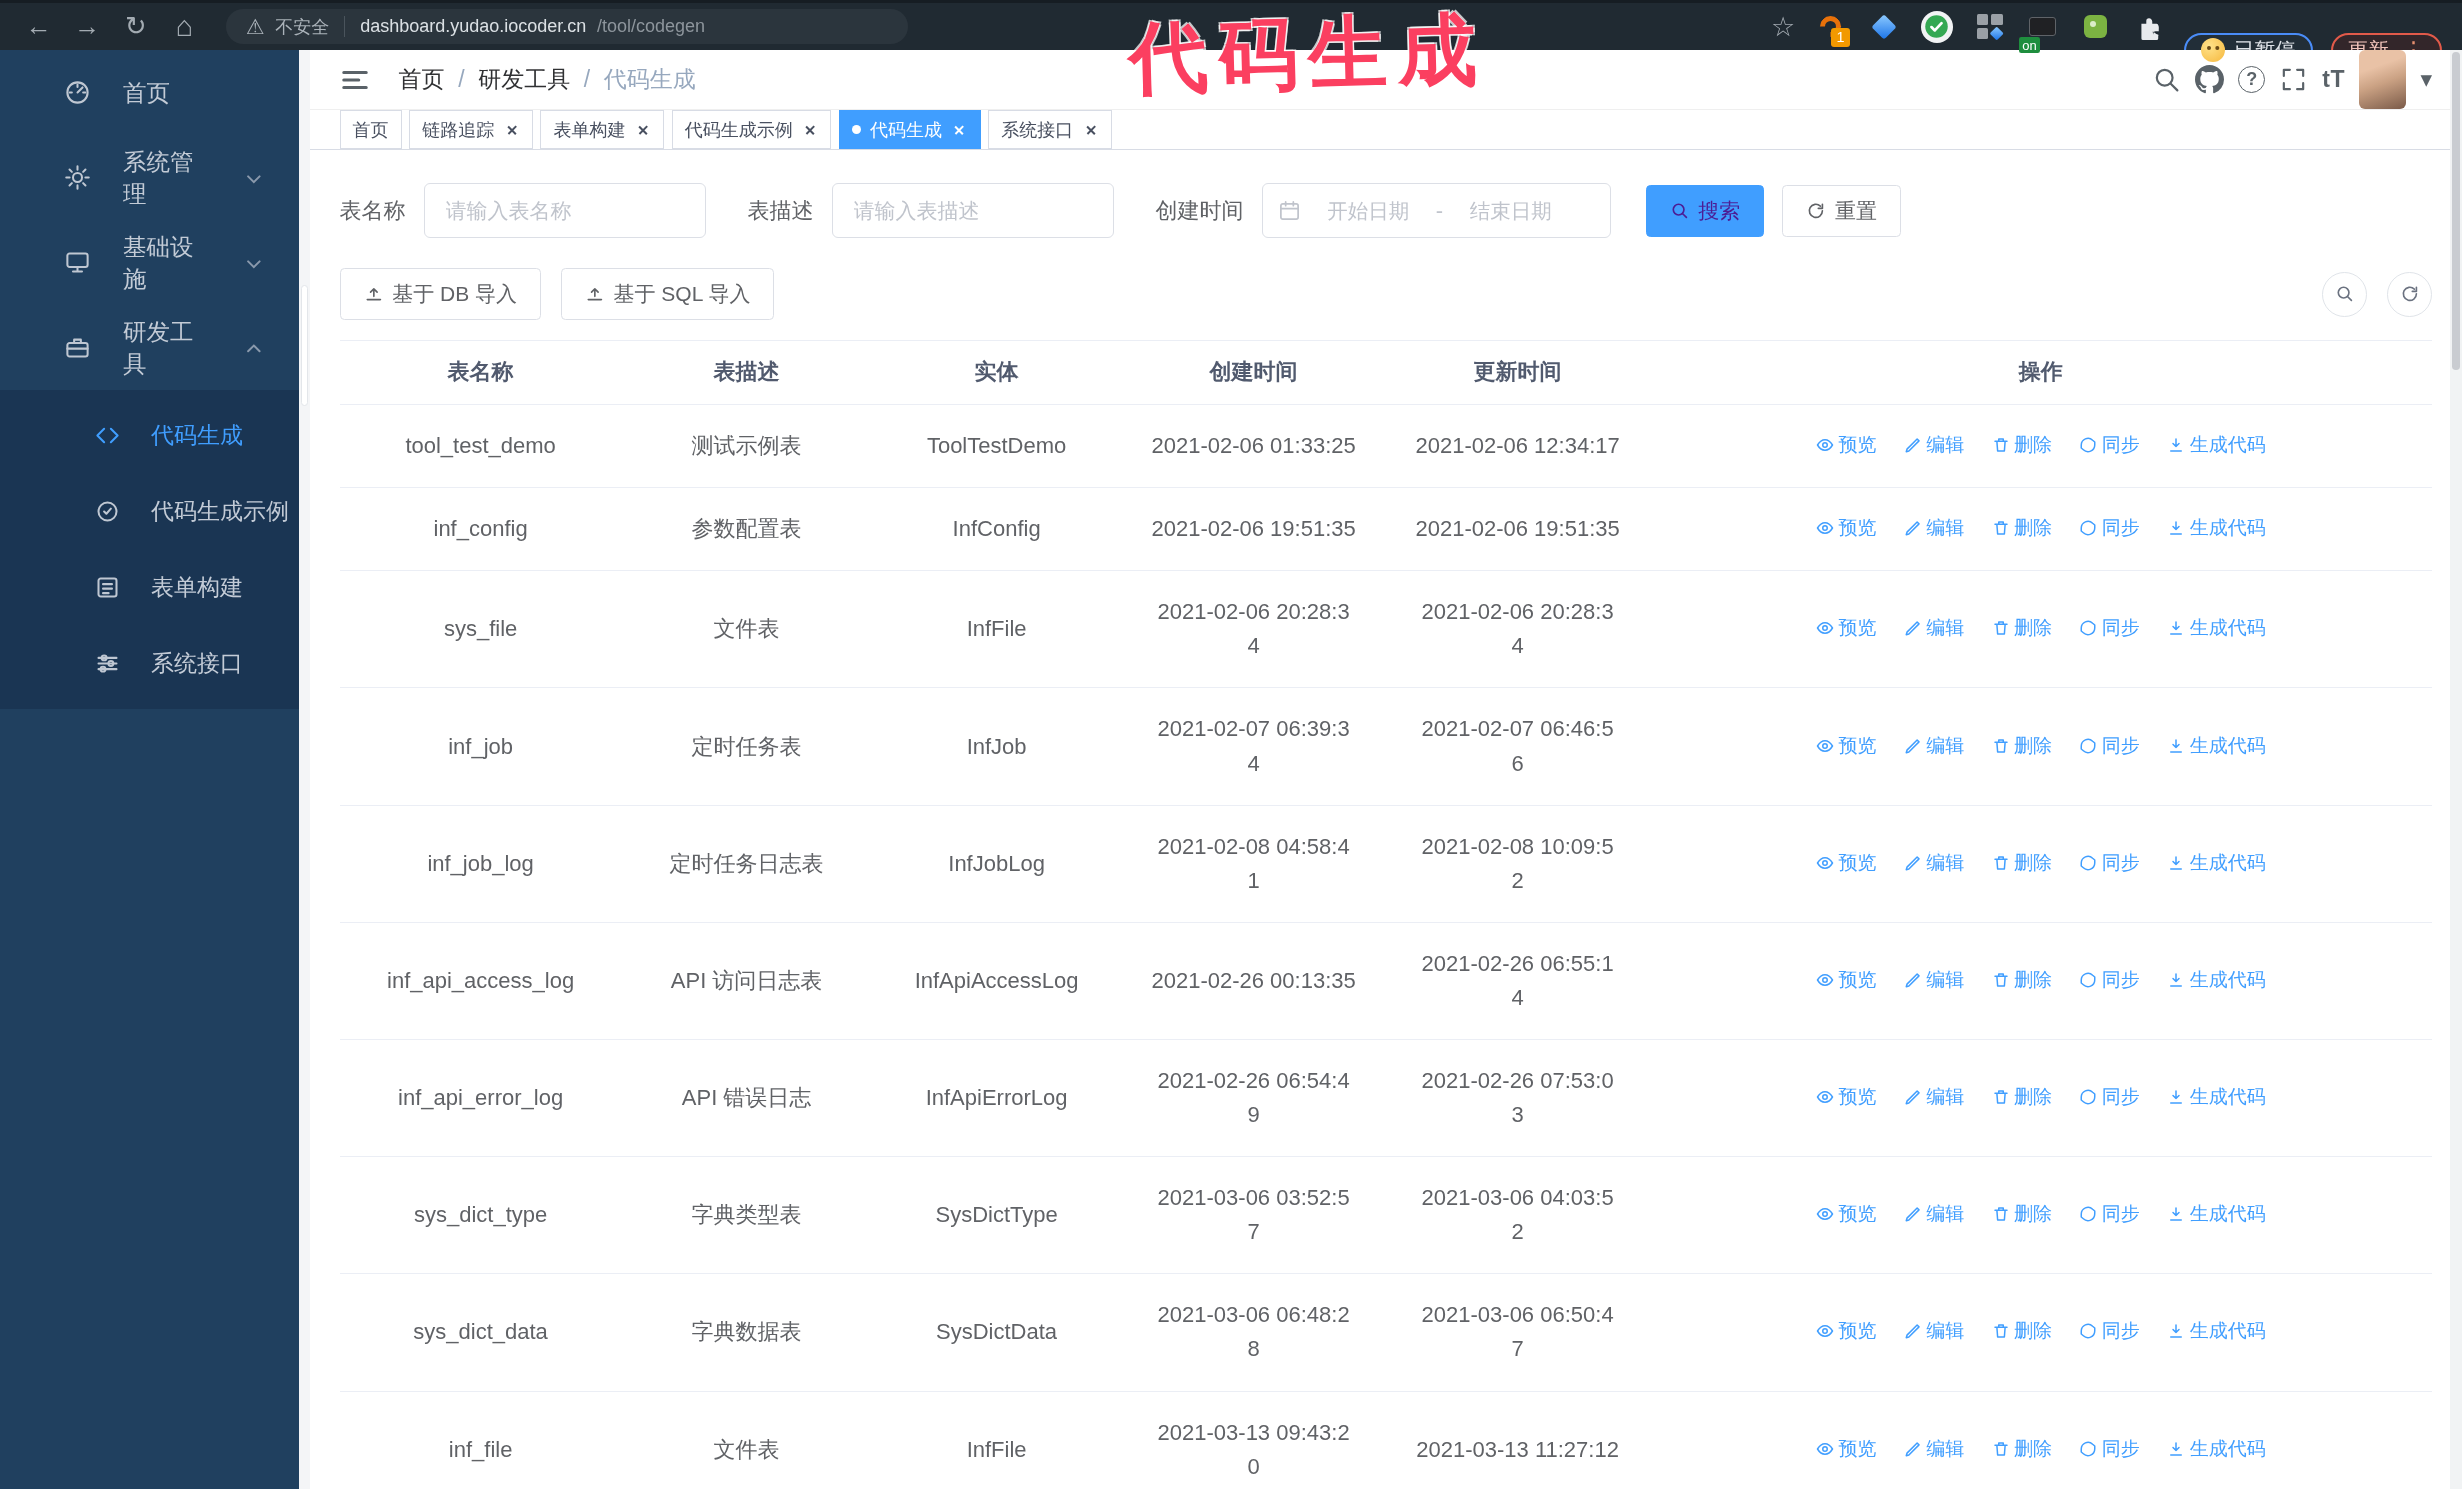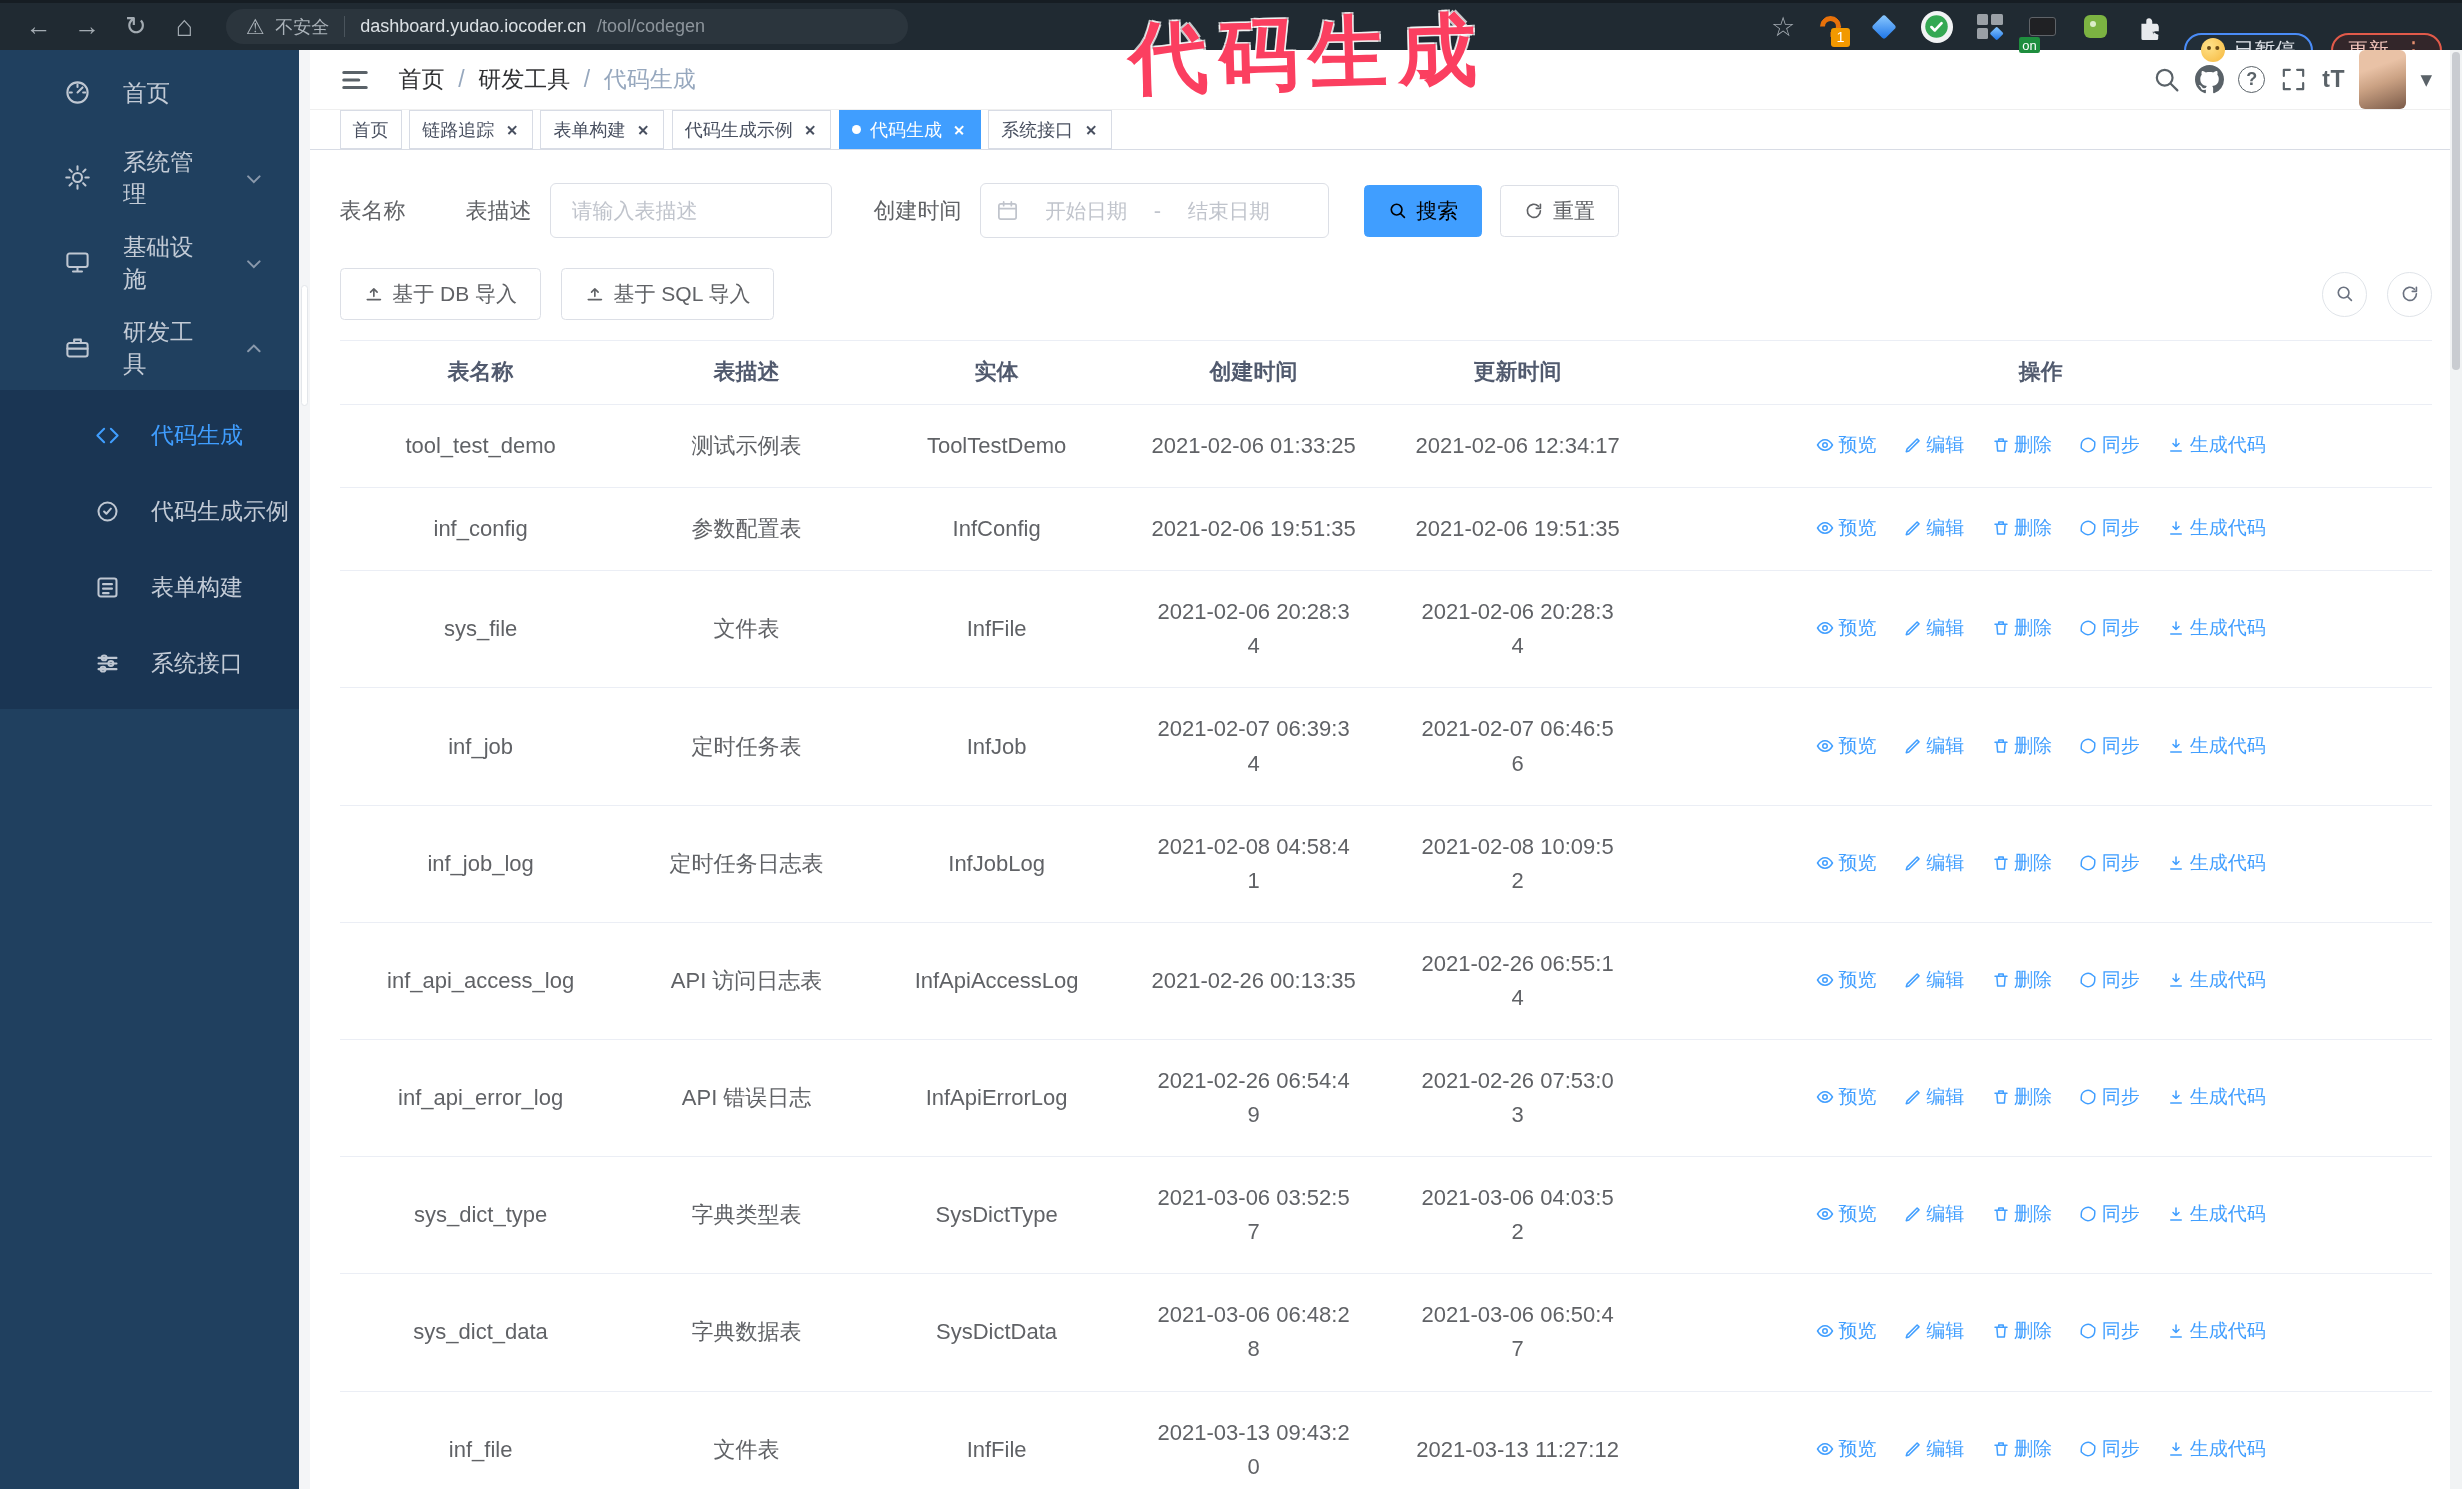--- a/index.html
+++ b/index.html
@@ -98,21 +98,21 @@
   .finput::placeholder { color:#c0c4cc; }
   .gap56 { width:42px; }
   .daterange { width:349px; height:55px; border:0.8px solid #dcdfe6; border-radius:6px; display:flex; align-items:center; padding:0 15px; gap:10.6px; }
   .cal { width:23px; height:23px; color:#c0c4cc; flex-shrink:0; }
   .cal svg { width:100%; height:100%; stroke:currentColor; fill:none; stroke-width:1.8; stroke-linecap:round; }
   .dinput { border:none; outline:none; width:114px; font-size:20.5px; color:#606266; text-align:center; }
   .dinput::placeholder { color:#c0c4cc; }
   .dsep { color:#c0c4cc; }
   .btn { height:52px; display:flex; align-items:center; justify-content:center; gap:9px; border-radius:4.5px; font-size:21px; padding:0 23px; cursor:pointer; border:0.8px solid #dcdfe6; background:#fff; color:#606266; }
   .btn svg { width:19.7px; height:19.7px; stroke:currentColor; fill:none; stroke-width:2; stroke-linecap:round; stroke-linejoin:round; }
-  .btn.primary { background:#409eff; border-color:#409eff; color:#000000; }
+  .btn.primary { background:#409eff; border-color:#409eff; color:#4c1d95; }
   .btn.search { margin-left:35px; }
   .btn.reset { margin-left:18px; }
 
   .toolbar-row { margin-top:30px; display:flex; align-items:center; gap:19.7px; }
   .toolbar-spacer { flex:1; }
   .circlebtn { width:45px; height:45px; border-radius:50%; border:0.8px solid #e0e4e9; background:#fff; display:flex; align-items:center; justify-content:center; color:#6b7280; cursor:pointer; }
   .circlebtn svg { width:19.7px; height:19.7px; stroke:currentColor; fill:none; stroke-width:2; stroke-linecap:round; stroke-linejoin:round; }
 
   
   table.grid { width:100%; border-collapse:collapse; margin-top:19.7px; font-size:22px; color:#606266; border-top:0.8px solid #ebeef5; }
@@ -328,20 +328,21 @@
         <span class="tag">
             <span>系统接口</span>
             <span class="x"></span>
           </span>
       </div>
 
       <div class="page">
 
         <div class="filter-row">
           <span class="flabel">表名称</span>
+          <input class="finput" placeholder="请输入表名称" style="">
           <span class="gap56"></span>
           <span class="flabel">表描述</span>
           <input class="finput" placeholder="请输入表描述" style="">
           <span class="gap56"></span>
           <span class="flabel">创建时间</span>
           <div class="daterange">
             <span class="cal"><svg viewBox="0 0 24 24">
                   <rect x="3" y="5" width="18" height="16" rx="2"></rect>
                   <path d="M3 10h18M8 3v4M16 3v4"></path>
                 </svg></span>

